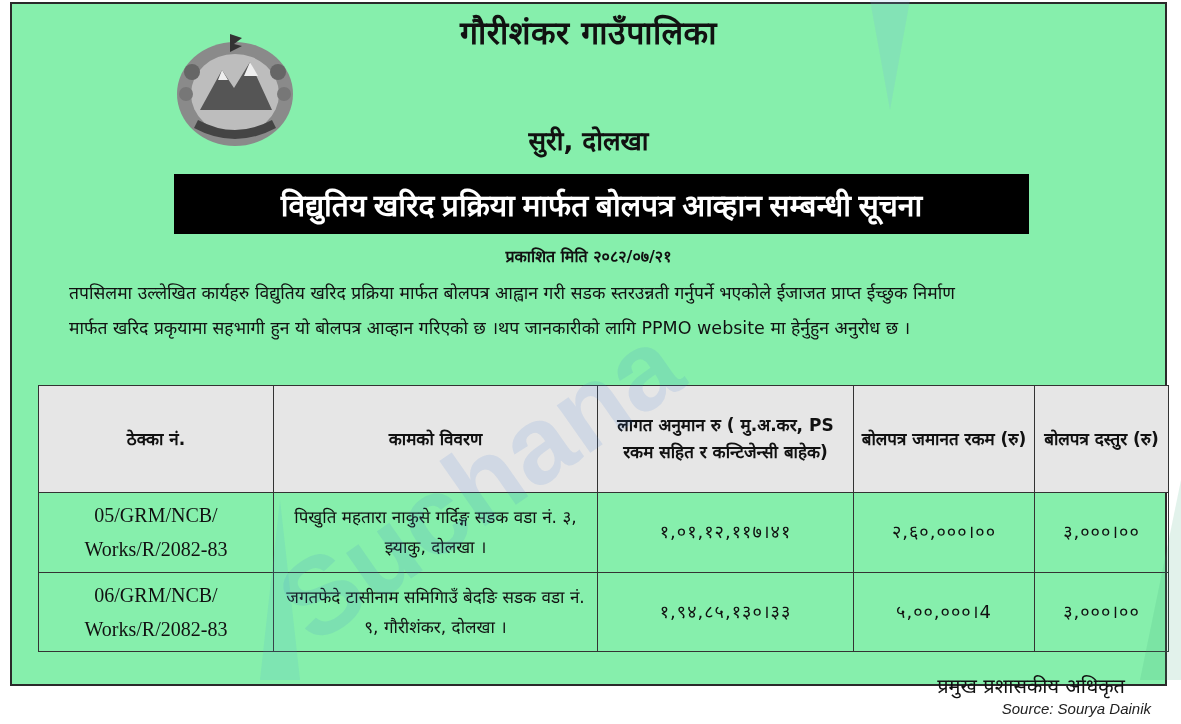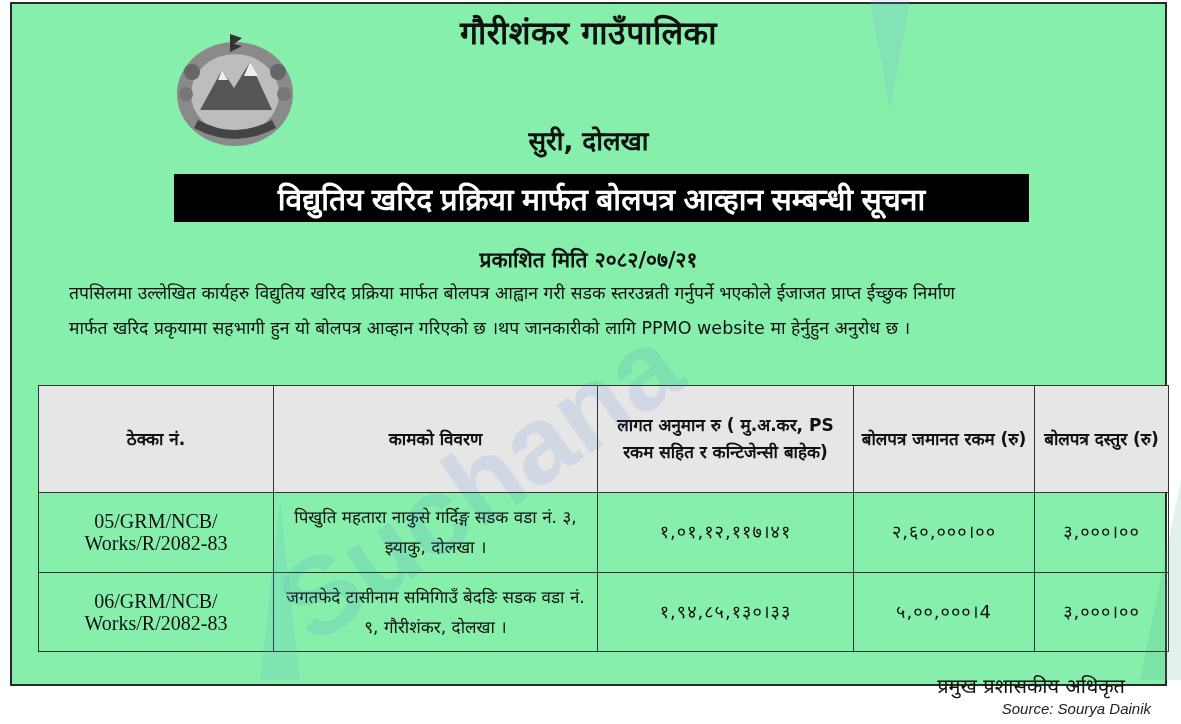--- a/index.html
+++ b/index.html
@@ -20,47 +20,47 @@
   }
   .h2 {
     position: absolute; left: 0; right: 0; top: 66px; text-align: center;
     font-family: "DejaVu Sans", sans-serif; font-weight: bold; font-size: 28px;
   }
   .h3 {
     position: absolute; left: 0; right: 0; top: 118px; text-align: center;
     font-family: "DejaVu Sans", sans-serif; font-weight: bold; font-size: 26px;
   }
   .banner {
-    position: absolute; left: 162px; top: 170px; width: 855px; height: 48px;
+    position: absolute; left: 162px; top: 170px; width: 855px; height: 60px;
     background: #000; color: #fff; display: flex; align-items: center; justify-content: center;
-    font-family: Liberation Sans, sans-serif; font-weight: bold; font-size: 30px;
+    font-family: Liberation Serif, serif; font-weight: bold; font-size: 30px;
   }
   .pubdate {
     position: absolute; left: 0; right: 0; top: 241px; text-align: center;
-    font-family: "DejaVu Sans", sans-serif; font-weight: bold; font-size: 21px;
+    font-family: "DejaVu Sans", sans-serif; font-weight: bold; font-size: 16px;
   }
   .body-text {
     position: absolute; left: 30px; width: 1126px; top: 272px;
     font-family: "DejaVu Sans", sans-serif; font-size: 17.5px; line-height: 34.5px;
     text-align: justify; text-align-last: left; margin-left: 27px;
   }
   .body-text .line { display: block; white-space: nowrap; overflow: hidden; }
   table.notice {
     position: absolute; left: 26px; top: 381px; width: 1130px; height: 267px;
     border-collapse: collapse; table-layout: fixed;
   }
   table.notice th, table.notice td {
     border: 1.5px solid #333; text-align: center; vertical-align: middle; padding: 2px 6px;
   }
   table.notice th {
     background: #e6e6e6; font-family: "DejaVu Sans", sans-serif; font-weight: bold;
     font-size: 17px; line-height: 27px; height: 102px;
   }
   table.notice td { font-family: "DejaVu Sans", sans-serif; font-size: 17px; line-height: 30px; }
-  table.notice td.latin { font-family: "Liberation Serif", serif; font-size: 20px; line-height: 22px; }
+  table.notice td.latin { font-family: "Liberation Serif", serif; font-size: 20px; line-height: 34px; }
   table.notice td.num { font-size: 18px; letter-spacing: 1px; }
   .signature {
     position: absolute; right: 40px; top: 668px;
     font-family: "DejaVu Sans", sans-serif; font-weight: normal; font-size: 20px; text-align: right;
   }
   .source {
     position: absolute; right: 30px; top: 700px;
     font-family: "Liberation Sans", sans-serif; font-style: italic; font-size: 15px; color: #222;
   }
   .watermark {

